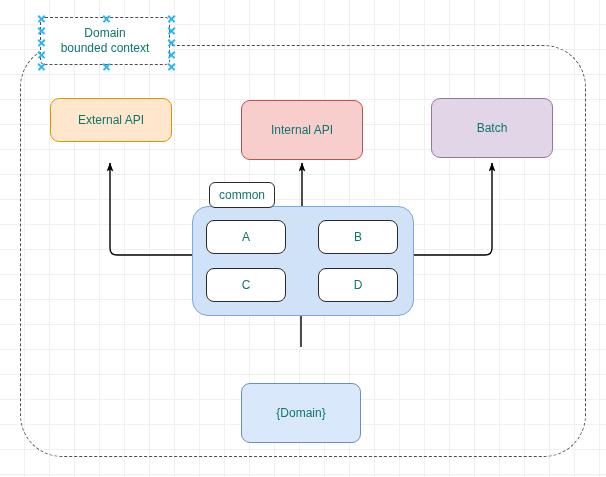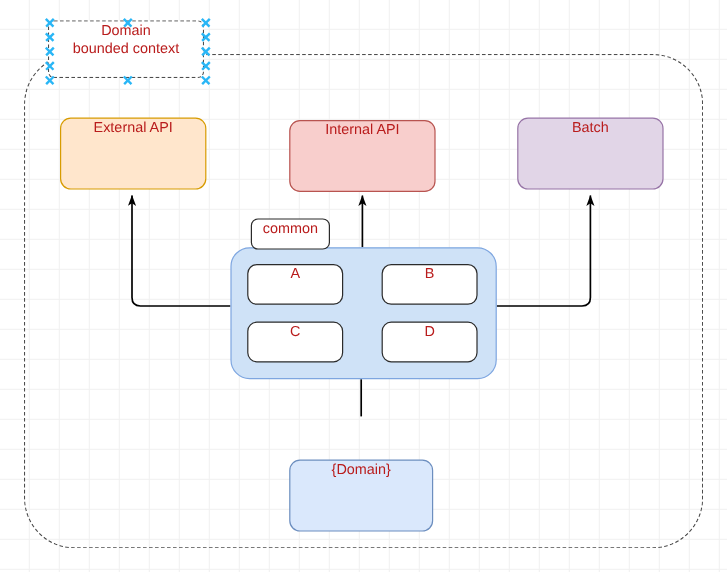--- a/index.html
+++ b/index.html
@@ -28,25 +28,25 @@
     left: 0;
     top: 0;
     width: 606px;
     height: 477px;
     pointer-events: none;
   }
   .node {
     position: absolute;
     box-sizing: border-box;
     display: flex;
-    align-items: flex-start;
+    align-items: center;
     justify-content: center;
     text-align: center;
     font-size: 12px;
-    color: #b91c1c;
+    color: #0f766e;
     line-height: 1.25;
     border-style: solid;
     border-width: 1px;
   }
 
   
   #bounded-context {
     left: 20px;
     top: 45px;
     width: 566px;
@@ -86,21 +86,21 @@
     background: #29b6f6;
   }
   .handle::before { transform: rotate(45deg); }
   .handle::after  { transform: rotate(-45deg); }
 
   
   #external-api {
     left: 50px;
     top: 98px;
     width: 122px;
-    height: 60px;
+    height: 44px;
     border-radius: 9px;
     background: #ffe6cc;
     border-color: #d79b00;
   }
   #internal-api {
     left: 241px;
     top: 100px;
     width: 122px;
     height: 60px;
     border-radius: 9px;

